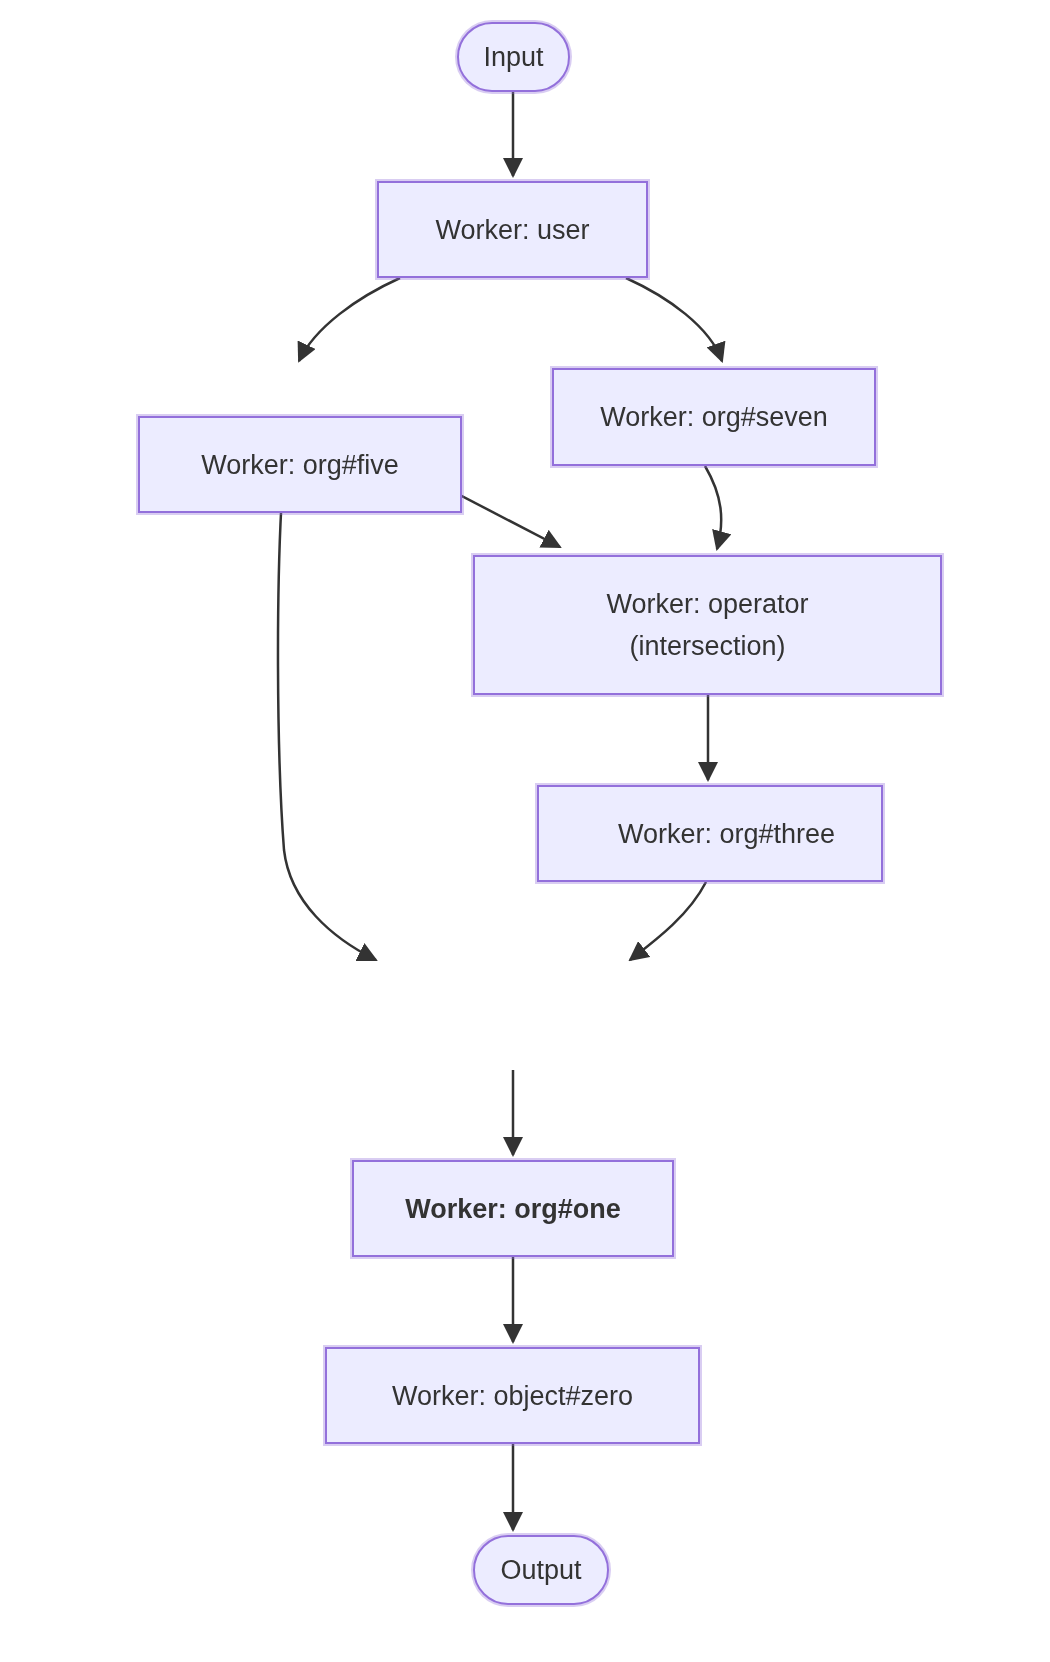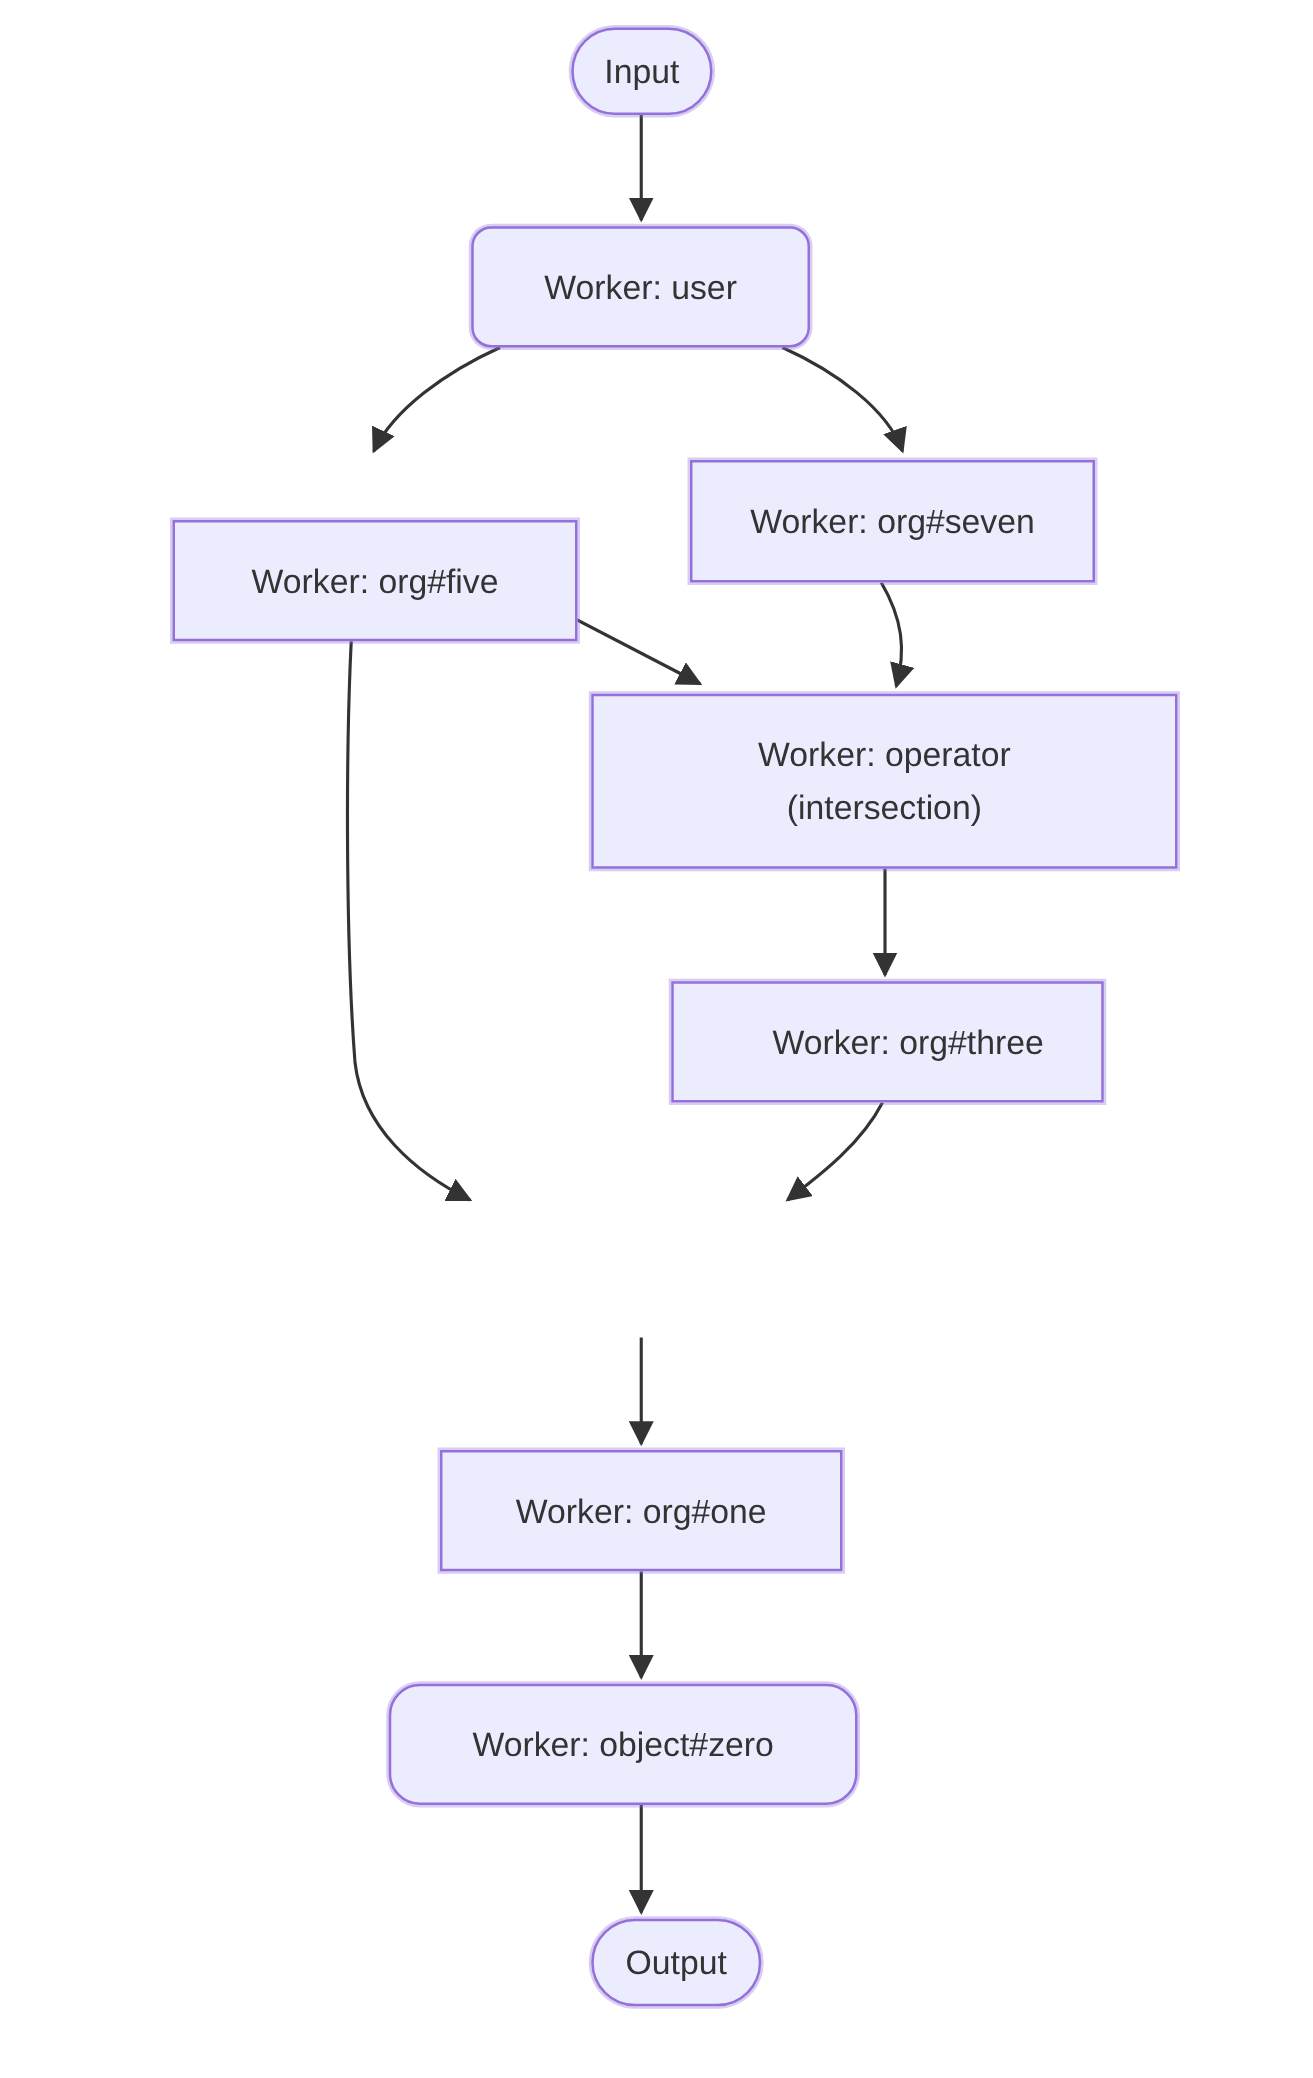--- a/index.html
+++ b/index.html
@@ -57,46 +57,46 @@
       <path d="M513,1070 L513,1155" marker-end="url(#arrow)"></path>
       <path d="M513,1257 L513,1342" marker-end="url(#arrow)"></path>
       <path d="M513,1444 L513,1530" marker-end="url(#arrow)"></path>
     </g>
   </svg>
 
   <div class="node stadium" style="left:457px; top:22px; width:113px; height:70px;">
     <span class="label">Input</span>
   </div>
 
-  <div class="node" style="left:377px; top:181px; width:271px; height:97px;border-radius:16px;">
+  <div class="node" style="left:377px; top:181px; width:271px; height:97px;">
     <span class="label">Worker: user</span>
   </div>
 
   <div class="node" style="left:138px; top:368px; width:324px; height:97px;margin-top:48px;">
     <span class="label">Worker: org#five</span>
   </div>
 
   <div class="node" style="left:552px; top:368px; width:324px; height:98px;">
     <span class="label">Worker: org#seven</span>
   </div>
 
   <div class="node" style="left:473px; top:555px; width:469px; height:140px;">
     <span class="label wrap">Worker: operator (intersection)</span>
   </div>
 
   <div class="node" style="left:537px; top:785px; width:346px; height:97px;padding-left:33px;">
     <span class="label">Worker: org#three</span>
   </div>
 
 
-  <div class="node" style="left:352px; top:1160px; width:322px; height:97px;">
+  <div class="node" style="left:352px; top:1160px; width:322px; height:97px;font-weight:bold;">
     <span class="label">Worker: org#one</span>
   </div>
 
-  <div class="node" style="left:311px; top:1347px; width:375px; height:97px;border-radius:25px;">
+  <div class="node" style="left:325px; top:1347px; width:375px; height:97px;">
     <span class="label">Worker: object#zero</span>
   </div>
 
   <div class="node stadium" style="left:473px; top:1535px; width:136px; height:70px;">
     <span class="label">Output</span>
   </div>
 
 </div>
 
 </body></html>

